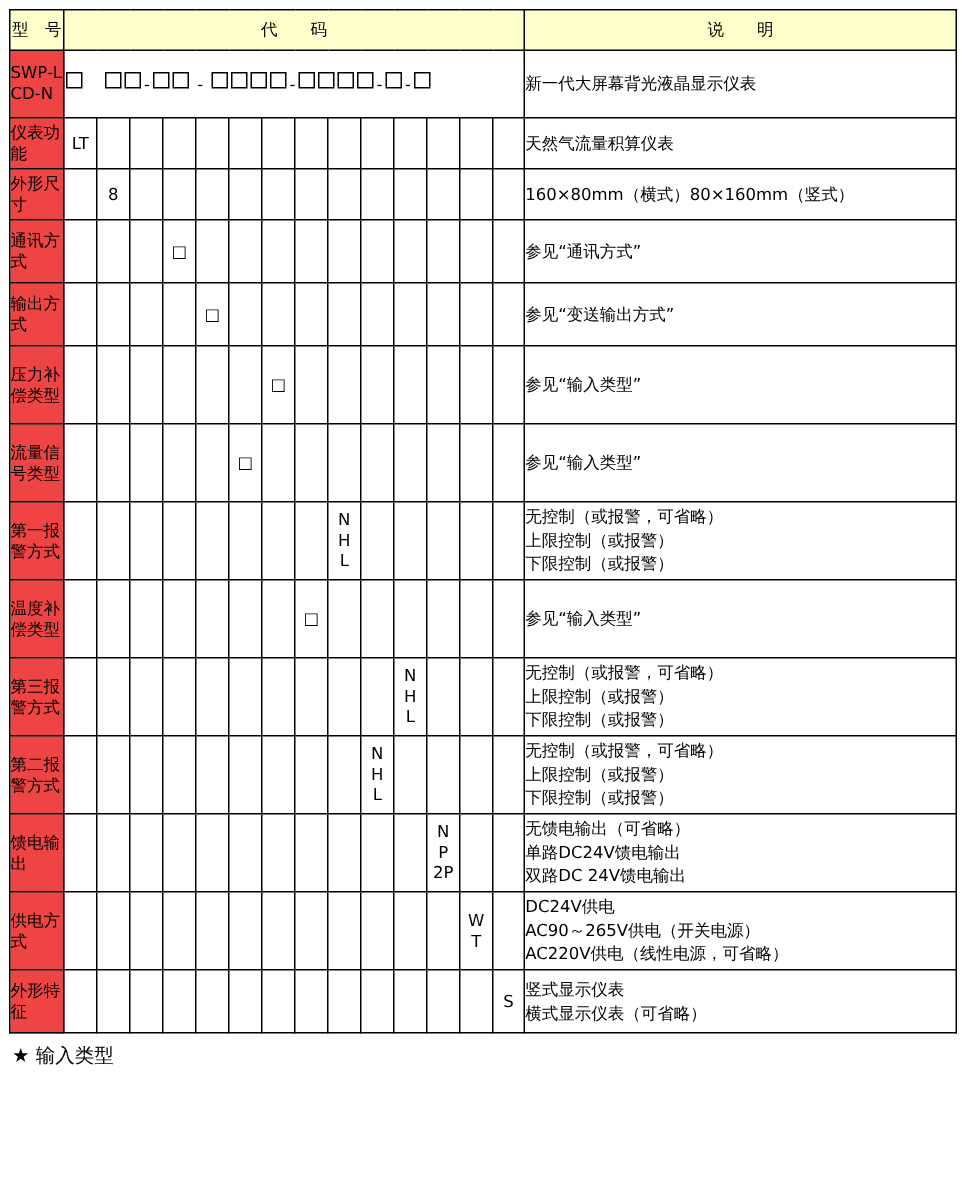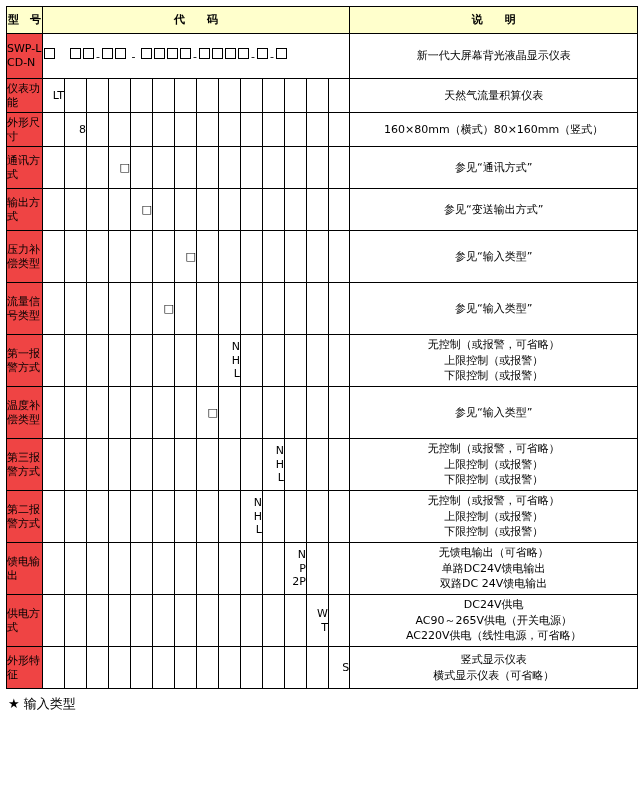--- a/index.html
+++ b/index.html
@@ -20,39 +20,38 @@
   table.spec td{
     border:1px solid #000000;
     padding:0;
     vertical-align:middle;
     font-size:11px;
     line-height:1.25;
   }
   .hdr td{
     background:#ffffcc;
     text-align:center;
-    font-weight:bold;
+    font-weight:normal;
     height:26px;
   }
   .lbl{
     background:#ef4444;
     padding:2px 3px;
     width:34px;
     line-height:1.15;
     font-size:11px;
     word-break:break-all;
   }
   .codecell{
-    text-align:right;
+    text-align:center;
     font-size:11px;
   }
   .desc{
     padding:2px 5px;
     font-size:11px;
-    text-align:center;
   }
   .desc div{line-height:1.45;}
   .modelrow td{height:44px;}
   .model-line{
     letter-spacing:0px;
     white-space:nowrap;
     font-size:12px;
     padding-left:4px;
   }
   .model-line span.box{

